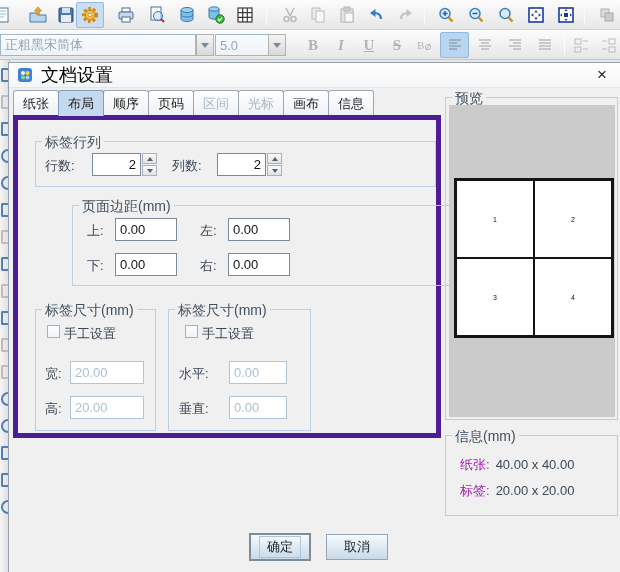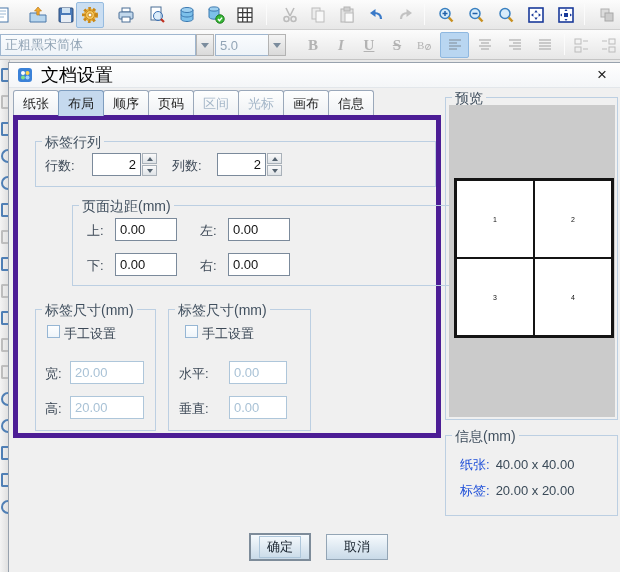--- a/index.html
+++ b/index.html
@@ -57,21 +57,21 @@
 
   .cb { position:absolute; width:13px; height:13px; background:linear-gradient(#fdfeff,#eef4f9); border:1px solid #96b6d4; }
   .cb-lbl { position:absolute; font-size:13px; color:#3c4856; white-space:nowrap; }
 
   
   .pv-gray { position:absolute; left:3px; top:7px; width:166px; height:312px; background:#cbcbcb; }
   .pv-grid { position:absolute; left:5px; top:73px; width:160px; height:160px; background:#fff; border:2px solid #141414; display:grid; grid-template-columns:1fr 1fr; grid-template-rows:1fr 1fr; }
   .pv-cell { border:1px solid #141414; display:flex; align-items:center; justify-content:center; font-size:7px; color:#111; }
 
   .inf-row { position:absolute; font-size:13px; white-space:nowrap; }
-  .inf-row .l { color:#1d4ed8; }
+  .inf-row .l { color:#a21caf; }
   .inf-row .v { color:#3a4a58; margin-left:6px; }
 
   .btn { position:absolute; height:26px; background:linear-gradient(#f6fafd,#c9dae8); border:1px solid #93a5b5; display:flex; align-items:center; justify-content:center; font-size:13px; color:#15202b; }
   .btn.default { height:28px; border:2px solid #7e8c9a; }
   .btn.default .inner { border:1px solid #aec6da; padding:1px 7px; }
 </style>
 </head>
 <body>
 
 <div class="tb tb1">

